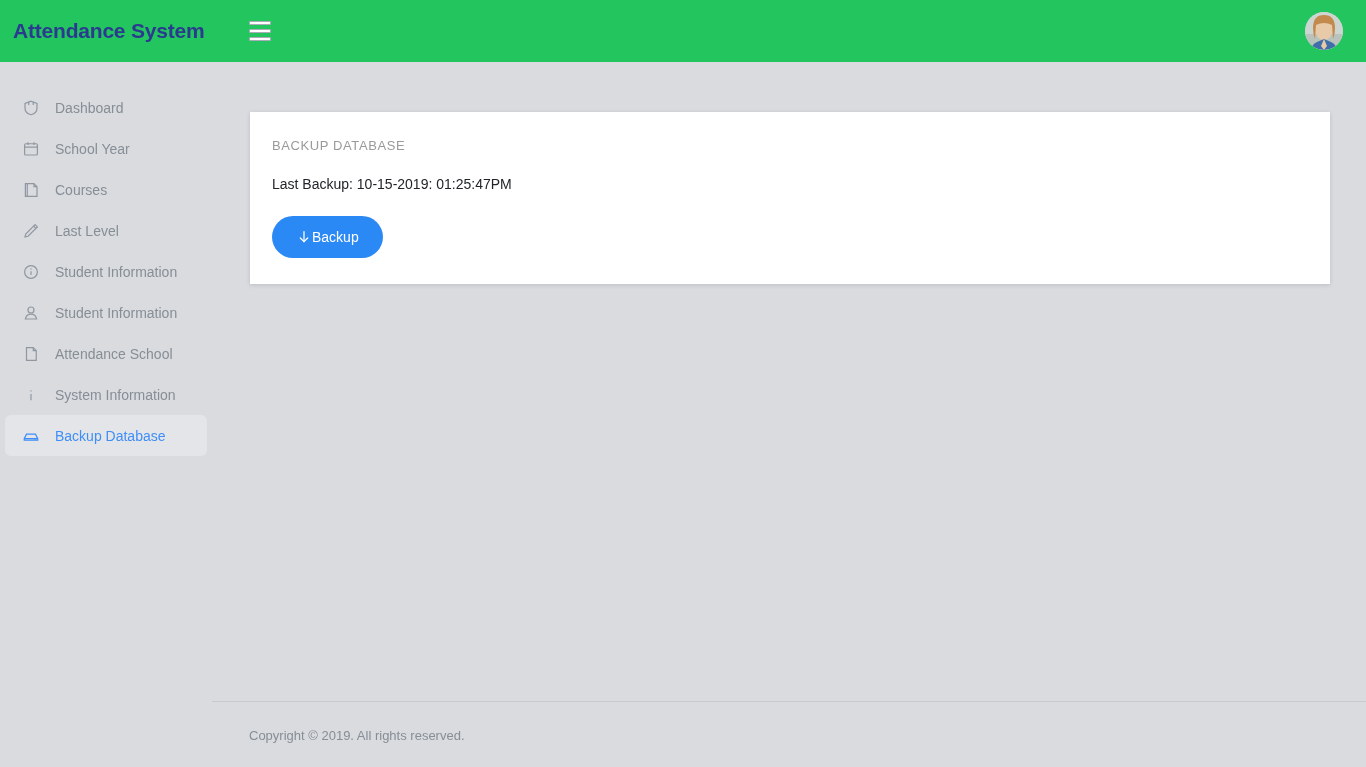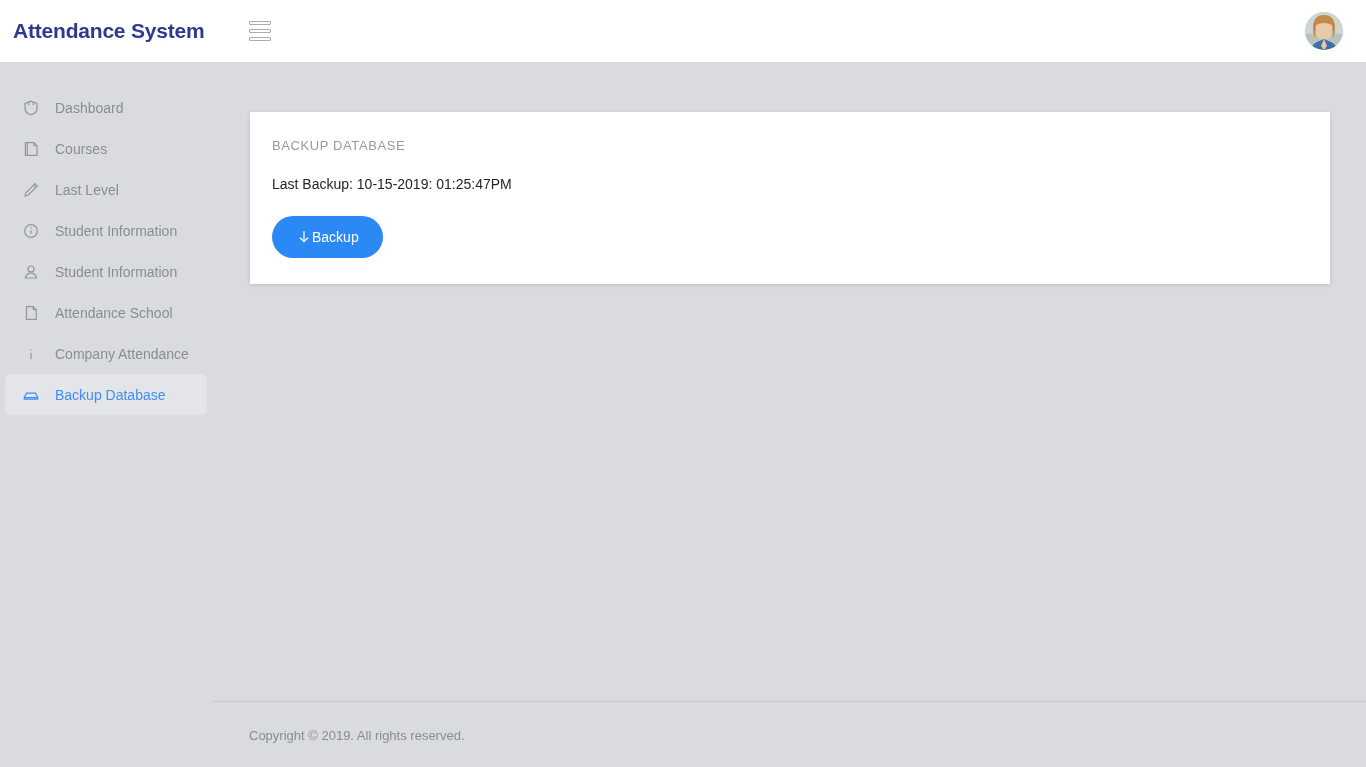--- a/index.html
+++ b/index.html
@@ -16,21 +16,21 @@
     color: #212529;
     -webkit-font-smoothing: antialiased;
   }
 
   
   .topbar {
     position: absolute;
     top: 0; left: 0;
     width: 1366px;
     height: 62px;
-    background: #ffffff;
+    background: #22c55e;
     display: flex;
     align-items: center;
     text-align: right;
   }
 
   .brand {
     margin-left: 13px;
     font-size: 21px;
     font-weight: bold;
     color: #2b3a8f;
@@ -219,20 +219,30 @@
   <div class="nav-item">
     <span class="nav-icon">
       <svg width="18" height="18" viewBox="0 0 24 24" fill="none" stroke="currentColor" stroke-width="1.6">
         <path d="M12 3 L20 6 V12 C20 17 16 20 12 21 C8 20 4 17 4 12 V6 Z"></path>
         <path d="M9 3.8 V8 M15 3.8 V8"></path>
       </svg>
     </span>
     <span class="nav-label">Dashboard</span>
   </div>
 
+  <div class="nav-item">
+    <span class="nav-icon">
+      <svg width="18" height="18" viewBox="0 0 24 24" fill="none" stroke="currentColor" stroke-width="1.6">
+        <rect x="3.5" y="5" width="17" height="15" rx="1.5"></rect>
+        <path d="M3.5 9.5 H20.5"></path>
+        <path d="M8 3 V6.5 M16 3 V6.5"></path>
+      </svg>
+    </span>
+    <span class="nav-label">School Year</span>
+  </div>
 
   <div class="nav-item">
     <span class="nav-icon">
       <svg width="18" height="18" viewBox="0 0 24 24" fill="none" stroke="currentColor" stroke-width="1.6">
         <path d="M7 3.5 H16 L20 7.5 V20.5 H7 Z"></path>
         <path d="M16 3.5 V7.5 H20"></path>
         <path d="M7 3.5 H4.5 V20.5 H7"></path>
       </svg>
     </span>
     <span class="nav-label">Courses</span>
@@ -279,21 +289,21 @@
     <span class="nav-label">Attendance School</span>
   </div>
 
   <div class="nav-item">
     <span class="nav-icon">
       <svg width="18" height="18" viewBox="0 0 24 24" fill="none" stroke="currentColor" stroke-width="1.6">
         <path d="M12 10.5 V19"></path>
         <circle cx="12" cy="6.5" r="0.95" fill="currentColor" stroke="none"></circle>
       </svg>
     </span>
-    <span class="nav-label">Company Attendance</span>
+    <span class="nav-label">System Information</span>
   </div>
 
   <div class="nav-item active">
     <span class="nav-icon">
       <svg width="18" height="18" viewBox="0 0 24 24" fill="none" stroke="currentColor" stroke-width="1.6">
         <path d="M3 15.5 L6 9.5 H18 L21 15.5 V17.5 H3 Z"></path>
         <path d="M3 15.5 H21"></path>
         <circle cx="17.2" cy="16.3" r="0.85" fill="currentColor" stroke="none"></circle>
       </svg>
     </span>

